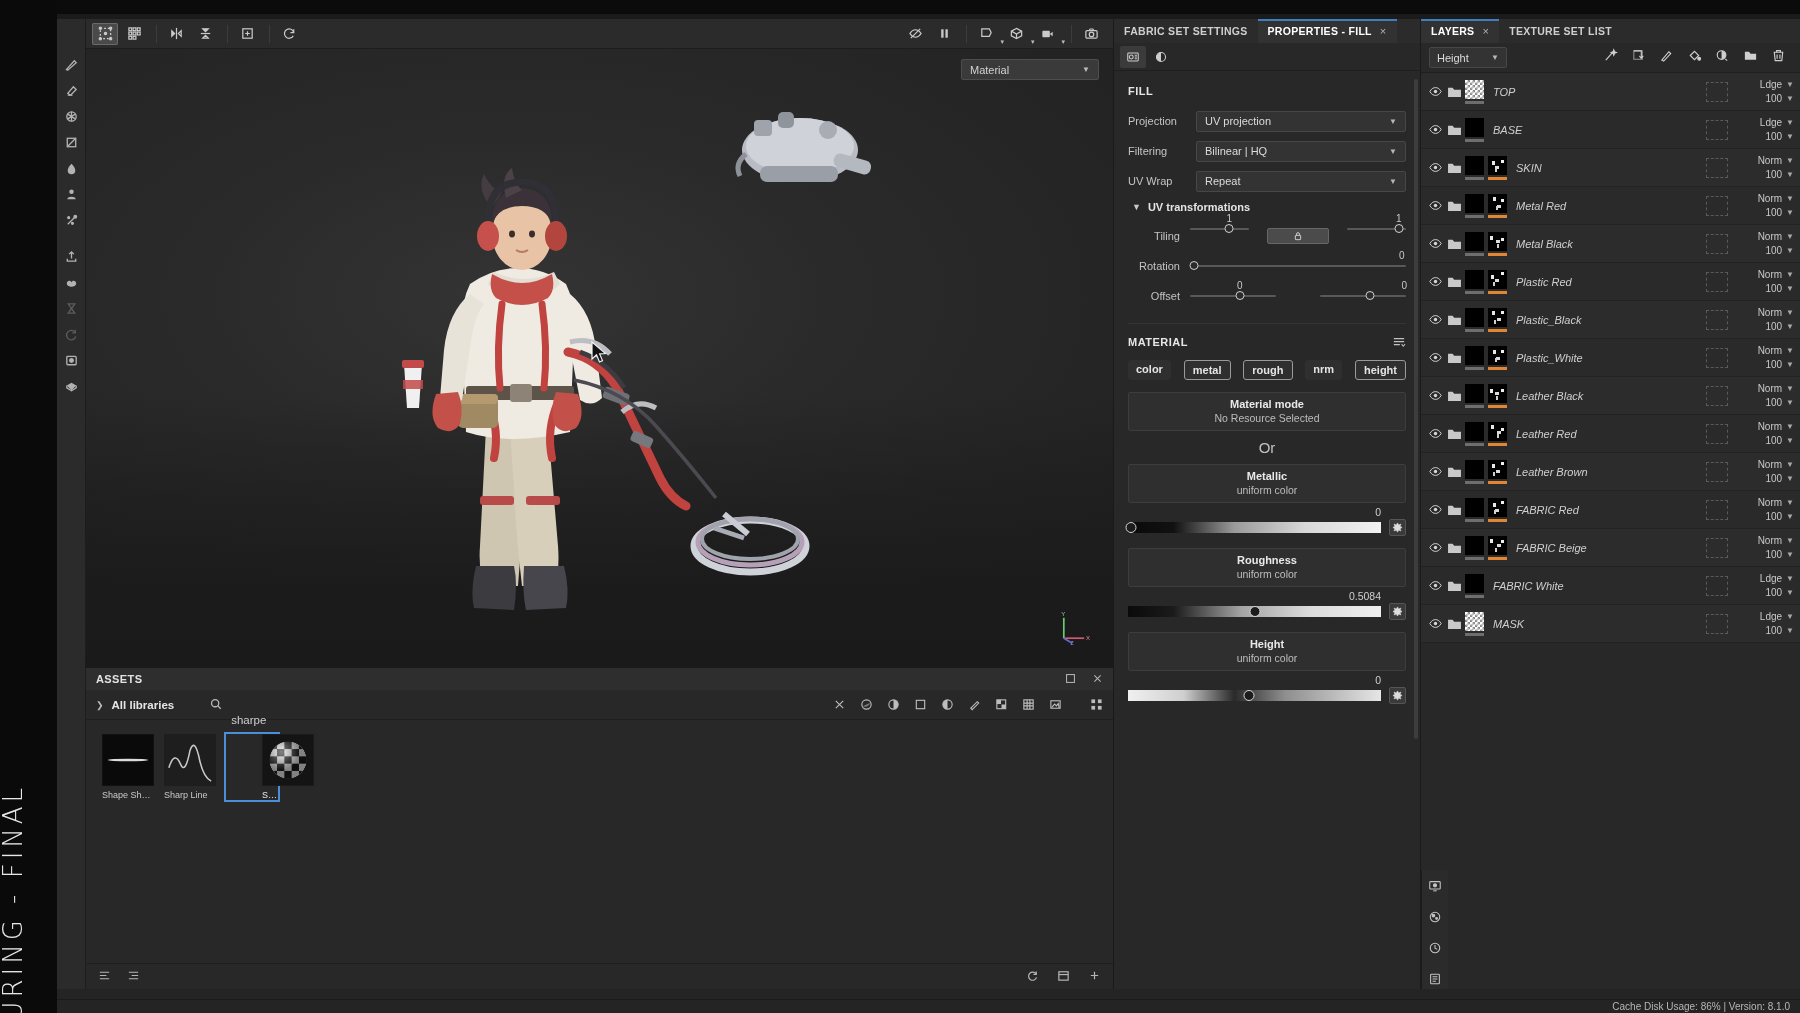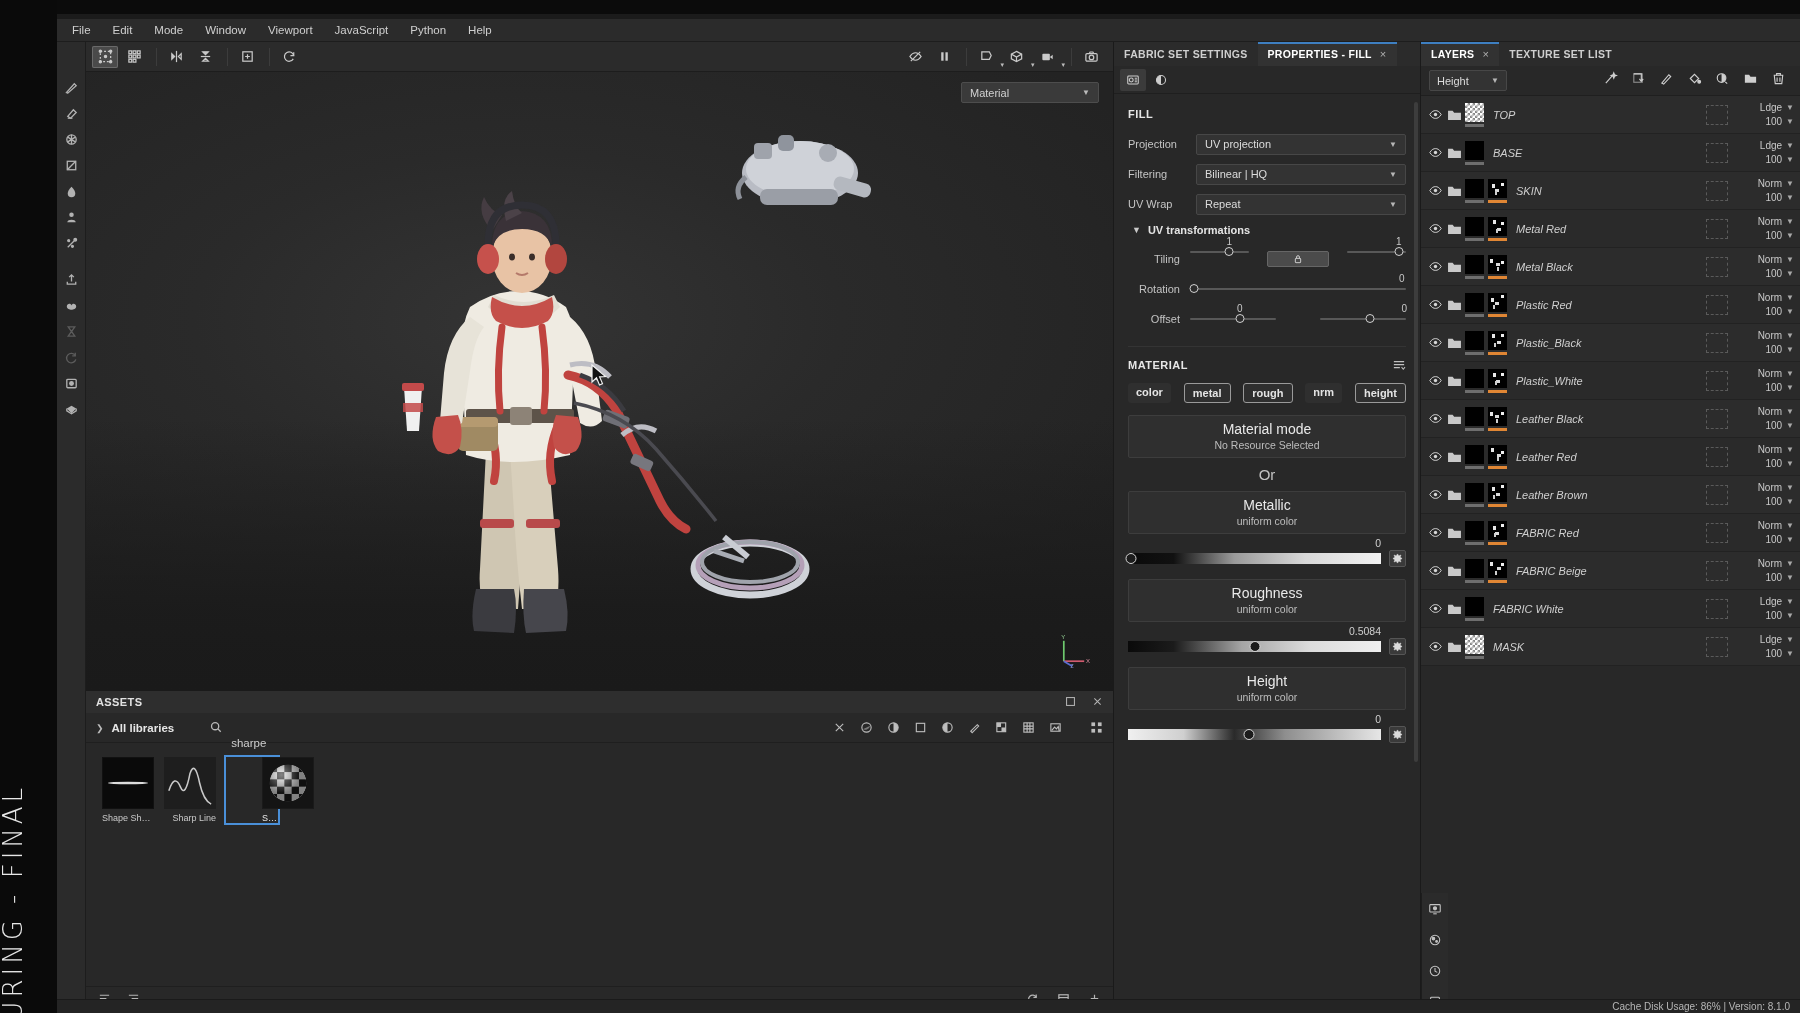--- a/index.html
+++ b/index.html
@@ -129,21 +129,21 @@
   .search-box { display: flex; align-items: center; gap: 9px; flex: 1; }
   .search-box svg { width: 12px; height: 12px; stroke: #b9b9b9; fill: none; stroke-width: 1.5; }
   .search-val { color: #cfcfcf; font-size: 11.5px; margin-top: 31px; }
   .filter-icons { display: flex; align-items: center; gap: 13px; }
   .filter-icons .fi { width: 14px; height: 14px; display:flex; align-items:center; justify-content:center; }
   .filter-icons svg { width: 13px; height: 13px; stroke: #bdbdbd; fill: none; stroke-width: 1.2; }
   .grid-btn { margin-left: 14px; }
 
   .assets-grid { flex: 1; padding: 14px 16px; display: flex; gap: 10px; align-content: flex-start; flex-wrap: wrap; }
   .asset {
-    width: 52px; text-align: right;
+    width: 52px; text-align: left;
   }
   .asset .thumb {
     width: 52px; height: 52px; background: #111; border: 1px solid transparent;
     display: flex; align-items: center; justify-content: center; overflow: hidden;
   }
   .asset.sel { box-shadow: 0 0 0 2px #4a90d9; padding-left: 36px; }
   .asset.sel .thumb { background: #1a1a1a; }
   .asset .nm { color: #c9c9c9; font-size: 9px; margin-top: 4px; white-space: nowrap; overflow: hidden; text-overflow: ellipsis; }
   .asset.sel .nm { color: #e9e9e9; }
 
@@ -219,21 +219,21 @@
   .chan {
     padding: 3px 8px; font-size: 11px; color:#e4e4e4; font-weight:bold;
     border-radius: 3px; background:#2f2f2f;
   }
   .chan.on { border:1px solid #9a9a9a; }
 
   .mbox {
     background:#2f2f2f; border:1px solid #3d3d3d; border-radius:2px; text-align:center;
     padding: 5px 0 6px;
   }
-  .mbox .t1 { color:#e9e9e9; font-size:14px; font-weight:normal; }
+  .mbox .t1 { color:#e9e9e9; font-size:11px; font-weight:bold; }
   .mbox .t2 { color:#bdbdbd; font-size:10.5px; margin-top:2px; }
   .or { text-align:center; color:#c2c2c2; font-size:15px; margin:8px 0; }
 
   .grad-row { display:flex; align-items:center; gap:8px; margin: 16px 0 12px; position:relative; }
   .grad {
     flex:1; height:11px; position:relative;
   }
   .grad .g-inner { position:absolute; inset:0; }
   .g-dark { background: linear-gradient(90deg,#0a0a0a 0%, #111 18%, #9a9a9a 42%, #d8d8d8 70%, #f2f2f2 100%); }
   .g-rough { background: linear-gradient(90deg,#0a0a0a 0%, #1b1b1b 18%, #a5a5a5 45%, #dcdcdc 72%, #efefef 100%); }
@@ -325,30 +325,20 @@
 
   <div class="caption-strip">
     <div class="caption-wrap">
       <div class="caption-text">TEXTURING - FINAL</div>
     </div>
   </div>
 
   <div class="win">
     <div class="titlebar"></div>
 
-    <div class="menubar">
-      <div class="menu-item">File</div>
-      <div class="menu-item">Edit</div>
-      <div class="menu-item">Mode</div>
-      <div class="menu-item">Window</div>
-      <div class="menu-item">Viewport</div>
-      <div class="menu-item">JavaScript</div>
-      <div class="menu-item">Python</div>
-      <div class="menu-item">Help</div>
-    </div>
 
     <div class="body-row">
 
       <div class="tool-rail">
         <div class="rail-ico">
           <svg viewBox="0 0 16 16">
               <path d="M3 13 L11 4 L13 6 L4 14 Z"></path>
               <path d="M3 13 L2 14"></path>
             </svg>
         </div>

